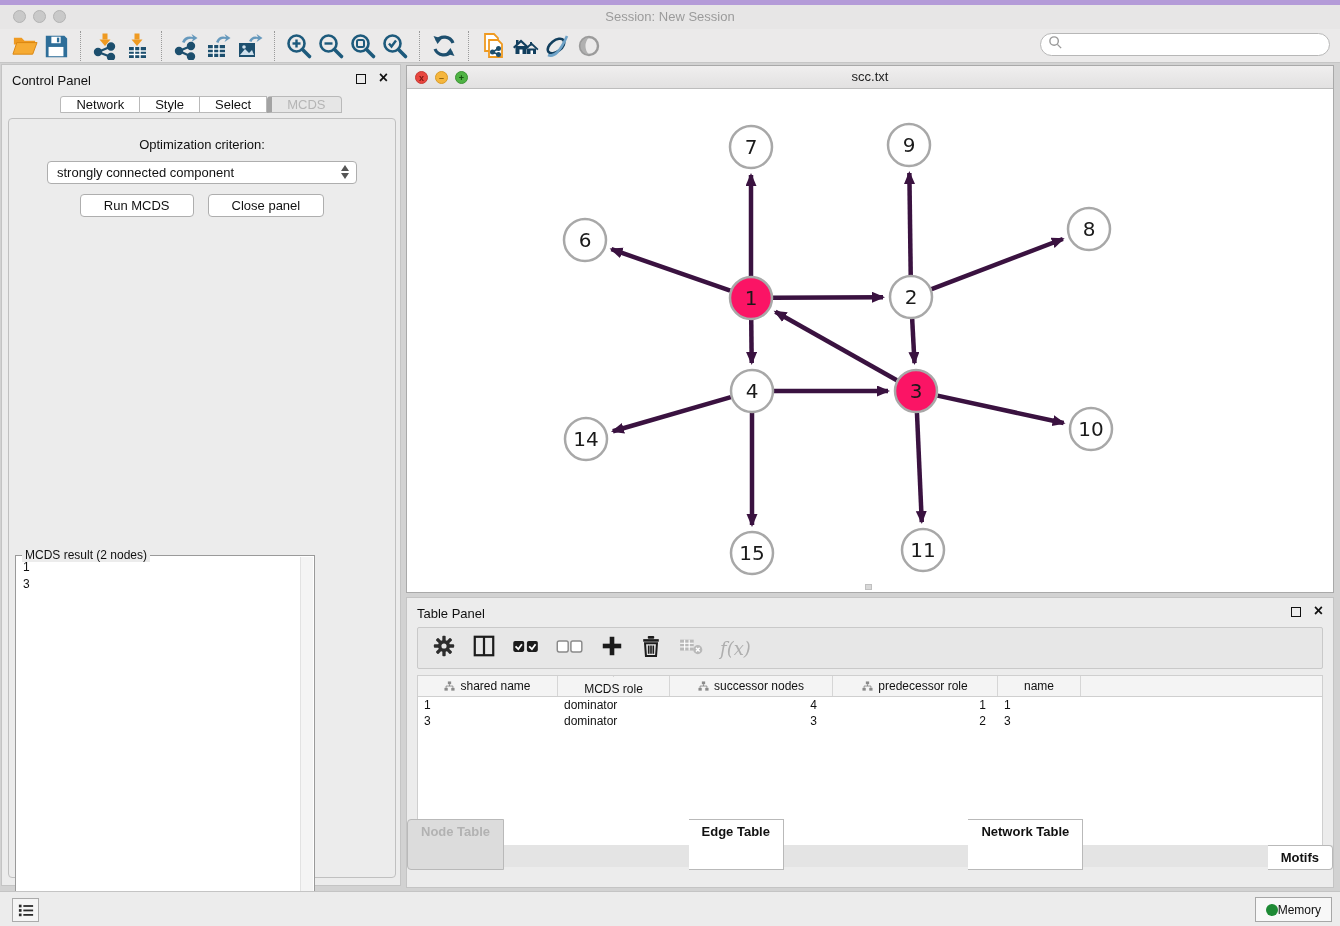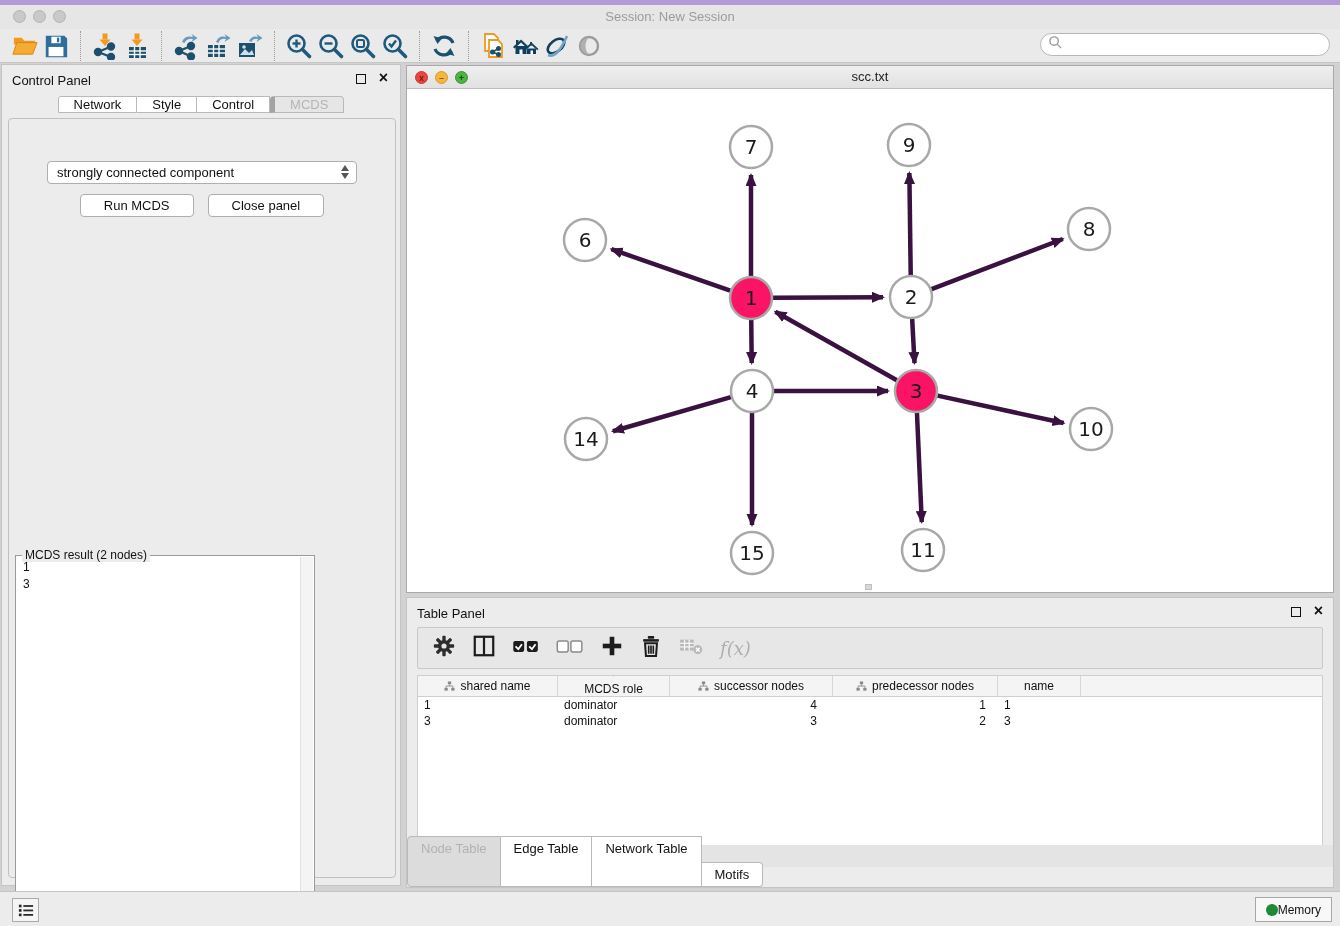--- a/index.html
+++ b/index.html
@@ -67,21 +67,21 @@
                 border:1px solid #c9c9c9; border-radius:2px; display:flex; align-items:center; gap:16px; padding-left:14px; }
   .fx-label { font-size:18px; font-style:italic; font-family:"DejaVu Serif", serif; color:#aeaeae; }
   #tp-table { position:absolute; left:10px; top:77px; width:906px; height:172px; background:#fff; border:1px solid #cfcfcf; }
   #tp-header { display:flex; height:21px; background:#f4f4f4; border-bottom:1px solid #cfcfcf; }
   .th { display:flex; align-items:center; justify-content:center; gap:5px; font-size:12px; color:#111;
         border-right:1px solid #d6d6d6; }
   .tr { display:flex; height:16px; font-size:12px; color:#111; }
   .td { padding:1px 6px; }
   .num-r { text-align:right; }
   #tp-bottom-strip { position:absolute; left:0px; bottom:20px; width:926px; height:22px; background:#e4e4e4; }
-  #tp-tabs { position:absolute; left:0; bottom:0; width:100%; display:flex; justify-content:flex-start; }
+  #tp-tabs { position:absolute; left:0; bottom:17px; width:100%; display:flex; justify-content:space-between;font-weight:bold; }
   .tp-tab { font-size:13px; padding:4px 13px; background:#fff; border:1px solid #b9b9b9; border-left:none; color:#111; }
   .tp-tab:first-child { border-left:1px solid #b9b9b9; border-radius:4px 0 0 4px; }
   .tp-tab:last-child { border-radius:0 4px 4px 0;margin-top:26px; }
   .tp-tab.active { background:#dcdcdc; color:#b2b2b2; }
 
   
   #statusbar { left:0; top:891px; width:1340px; height:35px; background:#ececec; border-top:1px solid #c4c4c4; }
   #list-btn { position:absolute; left:12px; top:6px; width:27px; height:24px; background:#f5f5f5; border:1px solid #ababab;
               display:flex; align-items:center; justify-content:center; }
   #memory-btn { position:absolute; right:8px; top:5px; height:25px; background:#f8f8f8; border:1px solid #a7a7a7;
@@ -271,24 +271,25 @@
 
 <section id="control-panel" class="abs">
   <div class="panel-head">
     <span class="ptitle">Control Panel</span>
     <span class="float-ico" style="right:34px;"></span>
     <span class="close-ico" style="right:12px;">×</span>
   </div>
   <div id="cp-tabs">
     <span class="cp-tab">Network</span>
     <span class="cp-tab">Style</span>
-    <span class="cp-tab">Control</span>
+    <span class="cp-tab">Select</span>
     <span class="cp-tab active">MCDS</span>
   </div>
   <div id="cp-body">
+    <div id="opt-label">Optimization criterion:</div>
     <div id="criterion">
       <span>strongly connected component</span>
       <span class="stepper">
           <span class="tri-up"></span>
           <span class="tri-dn"></span>
         </span>
     </div>
     <div id="cp-buttons">
       <button class="cbtn">Run MCDS</button>
       <button class="cbtn">Close panel</button>
@@ -475,21 +476,21 @@
         </span>
       <span class="th" style="width:165px;">
         <svg width="11" height="11" viewBox="0 0 12 12">
             <g fill="#8a8a8a">
               <rect x="4.2" y="0.5" width="3.6" height="3"></rect>
               <rect x="0.5" y="7.5" width="3.6" height="3"></rect>
               <rect x="7.9" y="7.5" width="3.6" height="3"></rect>
             </g>
             <path d="M6 3.5 v2 M2.3 7.5 v-2 h7.4 v2" fill="none" stroke="#8a8a8a" stroke-width="1"></path>
           </svg>
-        <span>predecessor nodes</span>
+        <span>predecessor role</span>
         </span>
       <span class="th" style="width:83px;">
         <span>name</span>
         </span>
     </div>
     <div class="tr">
       <span class="td" style="width:140px;">1</span>
       <span class="td" style="width:112px;">dominator</span>
       <span class="td num-r" style="width:163px; padding-right:16px;">4</span>
       <span class="td num-r" style="width:165px; padding-right:12px;">1</span>

